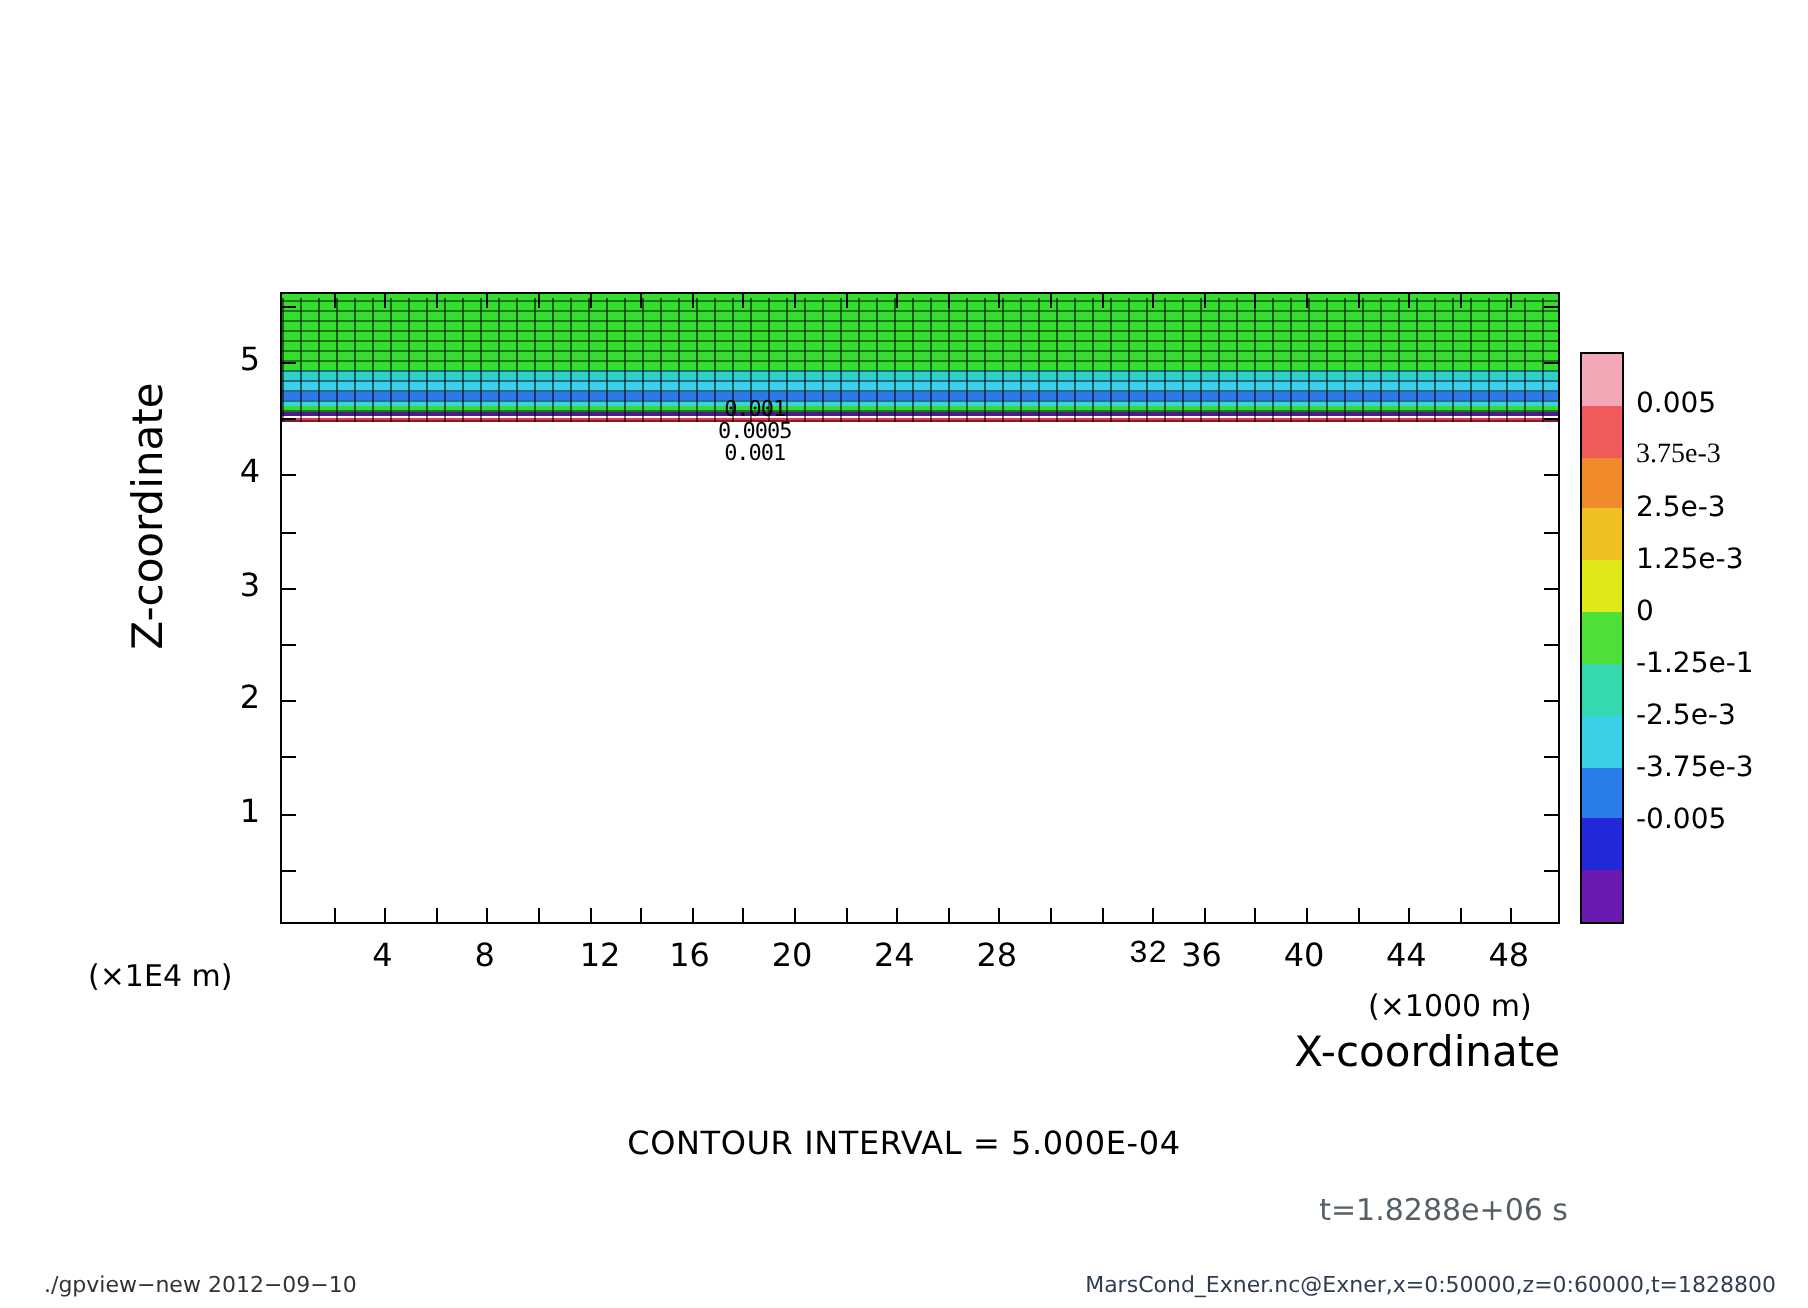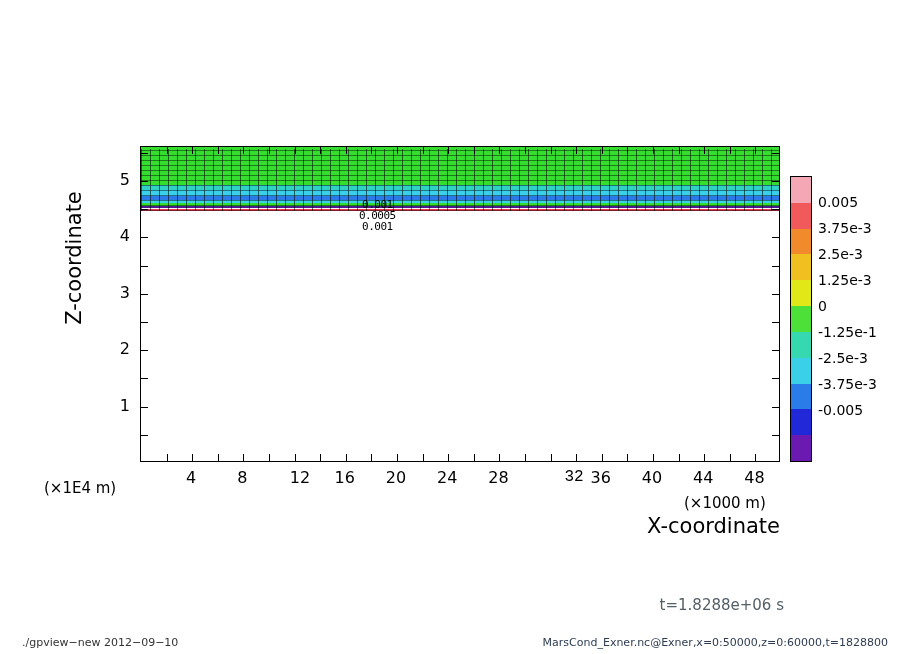--- a/index.html
+++ b/index.html
@@ -290,26 +290,27 @@
       <div class="cb-cell" style="height: 25.8182px; background: rgb(224, 232, 24);"></div>
       <div class="cb-cell" style="height: 25.8182px; background: rgb(77, 224, 56);"></div>
       <div class="cb-cell" style="height: 25.8182px; background: rgb(54, 216, 176);"></div>
       <div class="cb-cell" style="height: 25.8182px; background: rgb(58, 208, 232);"></div>
       <div class="cb-cell" style="height: 25.8182px; background: rgb(42, 124, 232);"></div>
       <div class="cb-cell" style="height: 25.8182px; background: rgb(32, 40, 216);"></div>
       <div class="cb-cell" style="height: 25.8182px; background: rgb(106, 26, 176);"></div>
     </div>
   <div id="colorbar-labels">
       <div class="cb-label abs" style="top: 202px;">0.005</div>
-      <div class="cb-label abs" style="top: 228px;">3.75e-3</div>
+      <div class="cb-label abs" style="top: 228px; font-family: Liberation Serif, serif;">3.75e-3</div>
       <div class="cb-label abs" style="top: 254px;">2.5e-3</div>
       <div class="cb-label abs" style="top: 280px;">1.25e-3</div>
       <div class="cb-label abs" style="top: 306px;">0</div>
       <div class="cb-label abs" style="top: 332px;">-1.25e-1</div>
       <div class="cb-label abs" style="top: 358px;">-2.5e-3</div>
       <div class="cb-label abs" style="top: 384px;">-3.75e-3</div>
       <div class="cb-label abs" style="top: 410px;">-0.005</div>
     </div>
 
+  <div class="abs" id="contour-interval">CONTOUR INTERVAL = 5.000E-04</div>
   <div class="abs" id="time-label">t=1.8288e+06 s</div>
   <div class="abs" id="footer-left">./gpview−new   2012−09−10</div>
   <div class="abs" id="footer-right">MarsCond_Exner.nc@Exner,x=0:50000,z=0:60000,t=1828800</div>
 </div>
 
 </body></html>

